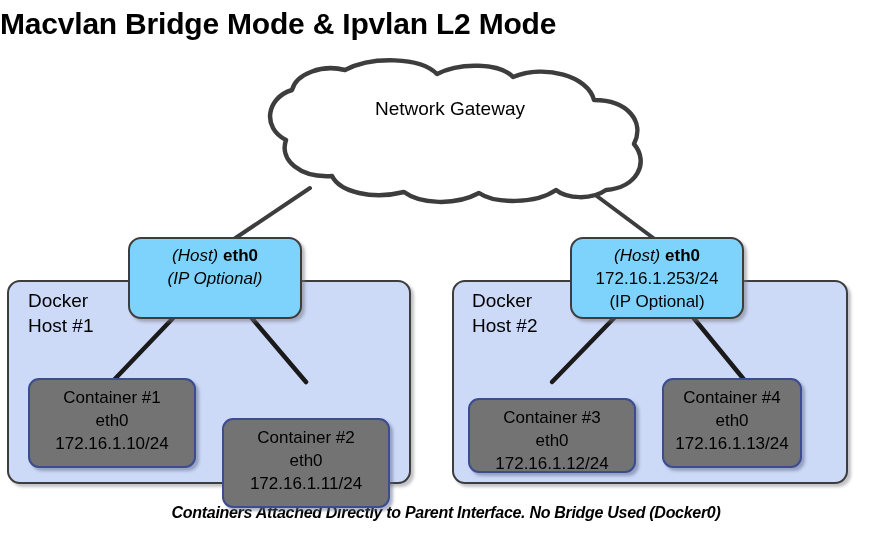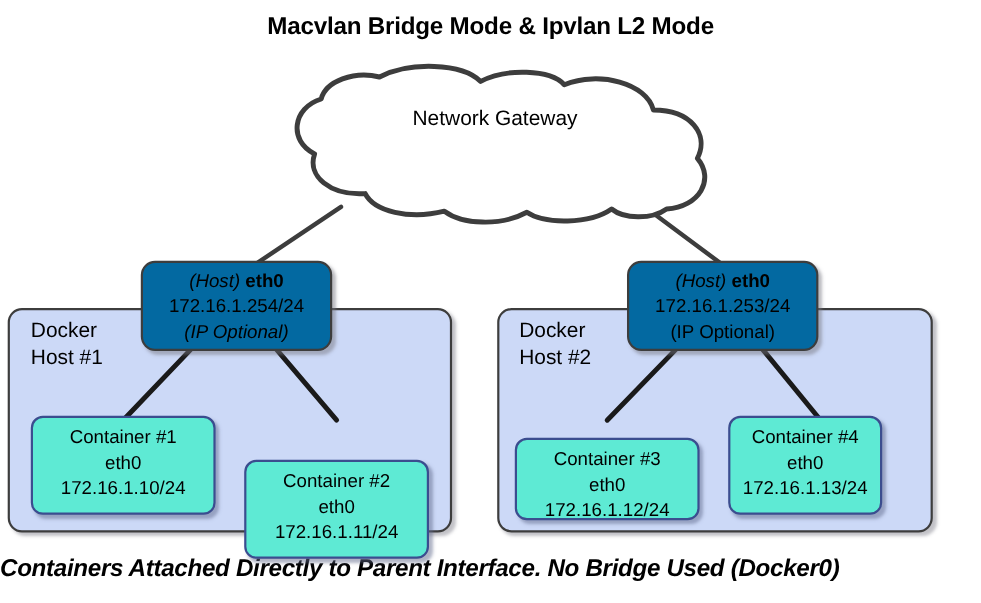--- a/index.html
+++ b/index.html
@@ -20,33 +20,33 @@
     left: 0; top: 0;
     width: 892px;
     height: 548px;
   }
   
   .title {
     position: absolute;
     left: 0;
     top: 8px;
     width: 892px;
-    text-align: center;
-    font-size: 22px;
+    font-size: 30px;
     font-weight: bold;
     letter-spacing: -0.2px;
     line-height: 32px;
   }
   
   .caption {
     position: absolute;
     left: 0;
     top: 504px;
     width: 892px;
-    font-size: 22px;
+    text-align: center;
+    font-size: 16px;
     font-weight: bold;
     font-style: italic;
     letter-spacing: -0.3px;
   }
   
   svg.layer {
     position: absolute;
     left: 0; top: 0;
     width: 892px;
     height: 548px;
@@ -87,41 +87,41 @@
     line-height: 25px;
     white-space: pre-line;
   }
   #host1-label { left: 28px;  top: 288px; }
   #host2-label { left: 472px; top: 288px; }
 
   
   .ethbox {
     position: absolute;
     z-index: 6;
-    background: #0369a1;
+    background: #7dd3fc;
     border: 2.5px solid #3d3d3d;
     border-radius: 13px;
     box-shadow: 3px 3px 3px rgba(120,120,130,0.5);
     box-sizing: border-box;
     text-align: center;
     padding-top: 5px;
     font-size: 17px;
     line-height: 23px;
   }
   #eth1 { left: 128px; top: 237px; width: 174px; height: 82px; }
   #eth2 { left: 570px; top: 237px; width: 174px; height: 82px; }
   .ethbox .host-word { font-style: italic; }
   .ethbox .eth-word  { font-weight: bold; }
   .ethbox .ip-opt-italic { font-style: italic; }
 
   
   .cbox {
     position: absolute;
     z-index: 3;
-    background: #5eead4;
+    background: #737373;
     border: 2.5px solid #3b4d8f;
     border-radius: 11px;
     box-shadow: 3px 3px 3px rgba(95,105,140,0.5);
     box-sizing: border-box;
     text-align: center;
     padding-top: 6px;
     font-size: 17px;
     line-height: 23px;
   }
   #c1 { left: 28px;  top: 378px; width: 168px; height: 90px; }
@@ -176,21 +176,20 @@
 Host #1</div>
 
   <div class="hostbox" id="host2"></div>
   <div class="hostlabel" id="host2-label">Docker
 Host #2</div>
 
   <div class="ethbox" id="eth1">
     <div>
       <span class="host-word">(Host)</span><span> </span><span class="eth-word">eth0</span>
     </div>
-    <div>172.16.1.254/24</div>
     <div class="ip-opt-italic">(IP Optional)</div>
   </div>
 
   <div class="ethbox" id="eth2">
     <div>
       <span class="host-word">(Host)</span><span> </span><span class="eth-word">eth0</span>
     </div>
     <div>172.16.1.253/24</div>
     <div>(IP Optional)</div>
   </div>

